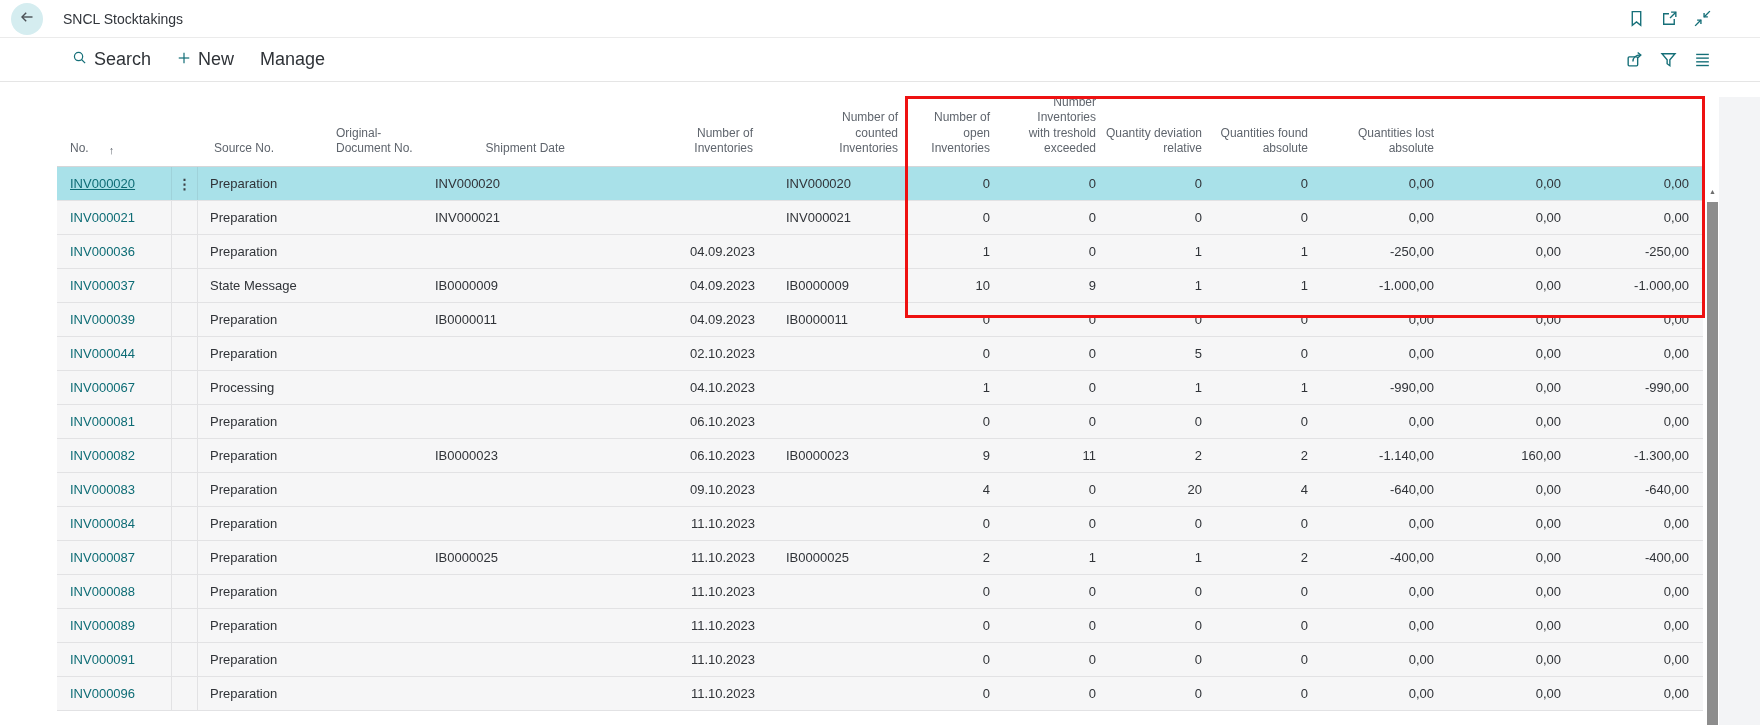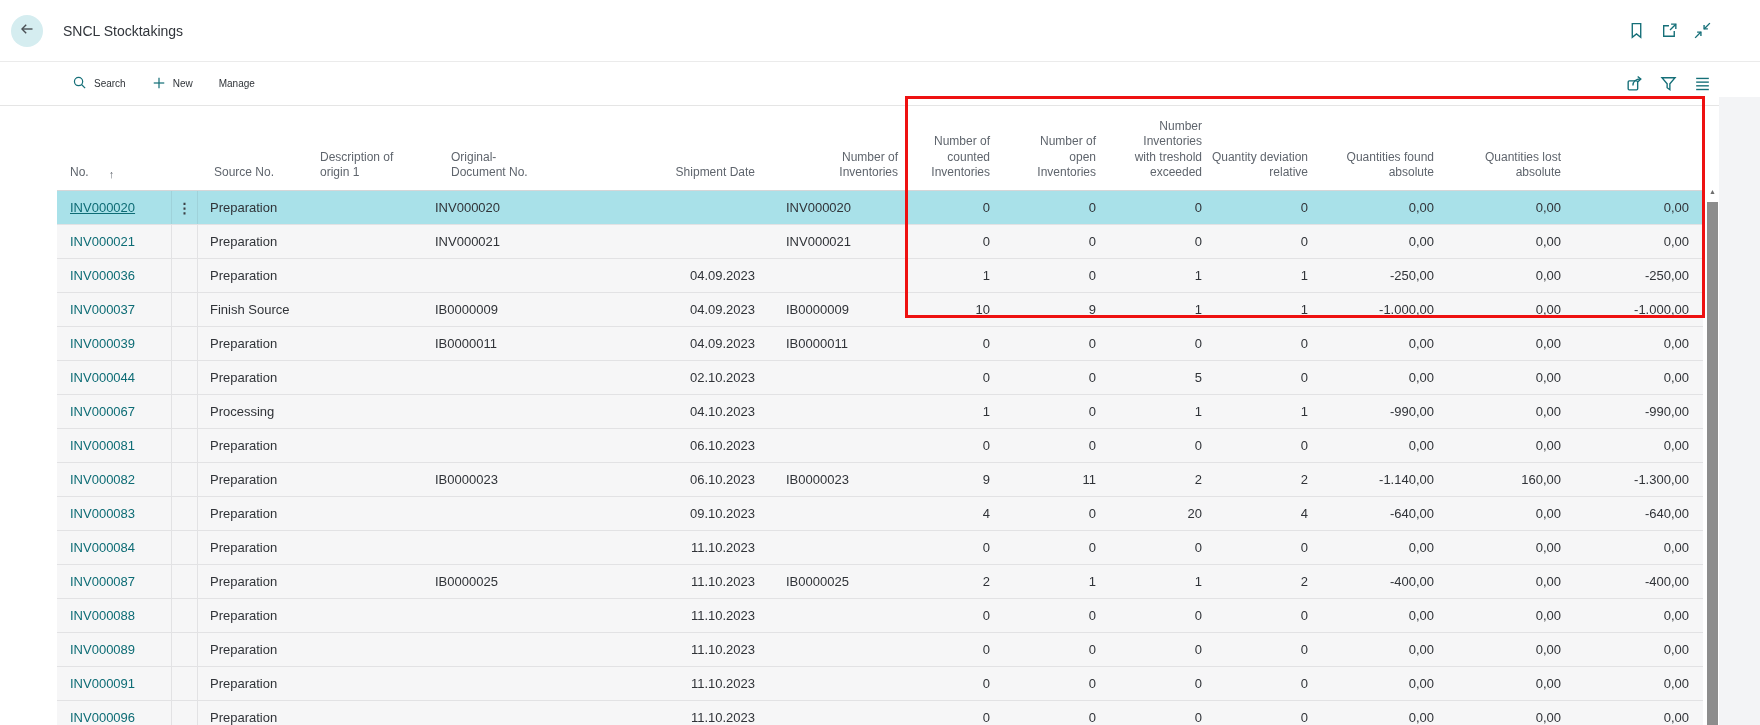--- a/index.html
+++ b/index.html
@@ -16,32 +16,32 @@
   }
   *{box-sizing:border-box;margin:0;padding:0;}
   html,body{width:1760px;height:725px;overflow:hidden;}
   body{
     font-family:"Liberation Sans",sans-serif;
     background:#ffffff;
     position:relative;
     color:var(--cell-text);
   }
   
-  .topbar{height:62px;display:flex;align-items:center;border-bottom:1px solid #ebebeb;background:#fff;}
+  .topbar{height:38px;display:flex;align-items:center;border-bottom:1px solid #ebebeb;background:#fff;}
   .back-btn{width:32px;height:32px;border-radius:50%;background:#d5edf0;margin-left:11px;
     display:flex;align-items:center;justify-content:center;cursor:pointer;border:none;}
   .page-title{margin-left:20px;font-size:14px;color:#31353b;}
   .topbar-icons{margin-left:auto;margin-right:48px;display:flex;gap:14px;align-items:center;}
   .icon-btn{background:none;border:none;cursor:pointer;display:flex;align-items:center;justify-content:center;padding:0;}
   .icon-btn svg{display:block;}
   
   .toolbar{height:44px;display:flex;align-items:center;border-bottom:1px solid #e5e5e5;background:#fff;}
   .toolbar-left{display:flex;align-items:center;gap:26px;margin-left:72px;}
   .tb-item{display:flex;align-items:center;gap:7px;background:none;border:none;cursor:pointer;
-    font-family:"Liberation Sans",sans-serif;font-size:10px;color:#2f3338;}
+    font-family:"Liberation Sans",sans-serif;font-size:18px;color:#2f3338;}
   .toolbar-right{margin-left:auto;margin-right:48px;display:flex;gap:15px;align-items:center;}
   
   .table{margin-left:57px;width:1646px;}
   .thead{display:grid;grid-template-columns:var(--cols);height:85px;border-bottom:1px solid #d6d6d8;background:#fff;}
   .h{display:flex;align-items:flex-end;padding-bottom:9px;font-size:12px;line-height:1.3;
     color:var(--head-text);white-space:pre-line;cursor:pointer;}
   .h-no{padding-left:13px;gap:20px;}
   .h-state{padding-left:12px;}
   .h-source{padding-left:16px;}
   .h-desc{padding-left:10px;}
@@ -173,21 +173,20 @@
 </div>
 
 <div class="table">
   <div class="thead">
     <div class="h h-no">
       <span>No.</span>
       <span class="sort-arrow">↑</span>
     </div>
     <div class="h"></div>
     <div class="h h-source">Source No.</div>
-    <div class="h h-desc">Description of origin 1</div>
     <div class="h h-origdoc">Original-
 Document No.</div>
     <div class="h h-shipdate">Shipment Date</div>
     <div class="h h-right">Number of
 Inventories</div>
     <div class="h h-right">Number of
 counted
 Inventories</div>
     <div class="h h-right">Number of
 open
@@ -268,21 +267,21 @@
     <div class="cell num">-250,00</div>
     <div class="cell"></div>
   </div>
       <div class="row">
     <div class="cell c-no">
           <span class="link">INV000037</span>
         </div>
     <div class="cell c-opt">
           <span class="opt-icon"></span>
         </div>
-    <div class="cell c-state">Finish Source</div>
+    <div class="cell c-state">State Message</div>
     <div class="cell c-source"></div>
     <div class="cell c-desc">IB0000009</div>
     <div class="cell c-shipdate">04.09.2023</div>
     <div class="cell c-origdoc">IB0000009</div>
     <div class="cell num">10</div>
     <div class="cell num">9</div>
     <div class="cell num">1</div>
     <div class="cell num">1</div>
     <div class="cell num">-1.000,00</div>
     <div class="cell num">0,00</div>

